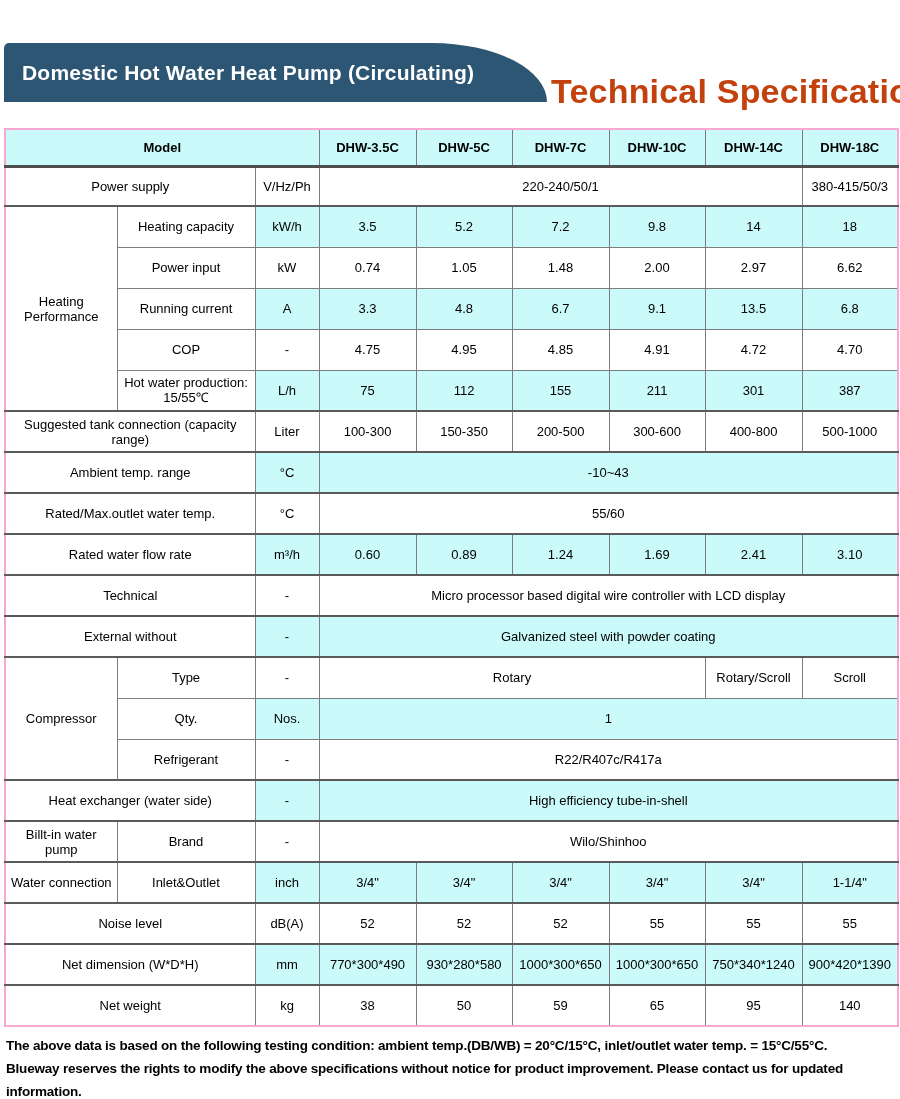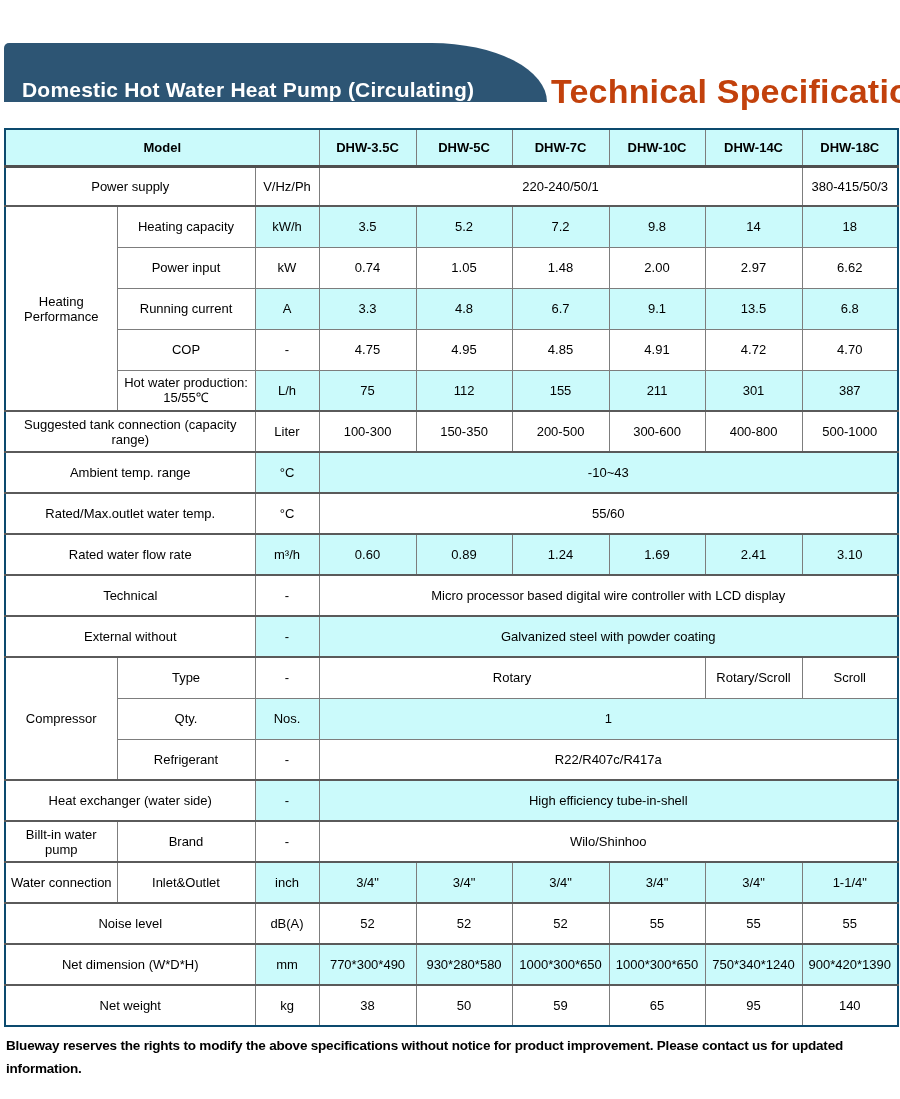--- a/index.html
+++ b/index.html
@@ -4,31 +4,31 @@
 <style>
   html,body{margin:0;padding:0;}
   body{
     width:900px;height:1099px;position:relative;background:#ffffff;
     font-family:"Liberation Sans", sans-serif;color:#000;overflow:hidden;
   }
   .banner{
     position:absolute;left:4px;top:43px;width:543px;height:59px;
     background:#2D5574;
     border-radius:5px 115px 0 0 / 5px 59px 0 0;
-    display:flex;align-items:flex-end;box-sizing:border-box;padding-left:18px;
+    display:flex;align-items:center;box-sizing:border-box;padding-left:18px;
   }
   .banner-title{color:#ffffff;font-size:21px;font-weight:bold;letter-spacing:0.2px;}
   .page-heading{
     position:absolute;left:551px;top:72px;font-size:34px;font-weight:bold;
     color:#c2410c;letter-spacing:0.2px;white-space:nowrap;
   }
   table.spec{
     position:absolute;left:4px;top:128px;width:893px;
     border-collapse:collapse;table-layout:fixed;
-    border:2px solid #0c4a6e;
+    border:2px solid #f9a8d4;
   }
   table.spec td{
     border:1px solid #7d7d7d;font-size:13px;line-height:15px;
     text-align:center;vertical-align:middle;padding:1px 3px;overflow:hidden;
   }
   tr{height:41px;}
   tr.hdr{height:37px;}
   tr.hdr td{border-bottom:3px solid #4f4f4f;font-weight:bold;}
   tr.ps{height:40px;}
   tr.mj td{border-top-width:2px;border-top-color:#5a5a5a;}
@@ -251,14 +251,15 @@
     <td>50</td>
     <td>59</td>
     <td>65</td>
     <td>95</td>
     <td>140</td>
   </tr>
 </tbody>
   </table>
 
 <div style="position:absolute;left:6px;top:1034px;width:890px;font-weight:bold;font-size:13.5px;line-height:23px;letter-spacing:-0.2px;">
+  <div>The above data is based on the following testing condition: ambient temp.(DB/WB) = 20°C/15°C, inlet/outlet water temp. = 15°C/55°C.</div>
   <div>Blueway reserves the rights to modify the above specifications without notice for product improvement. Please contact us for updated information.</div>
 </div>
 
 </body></html>

